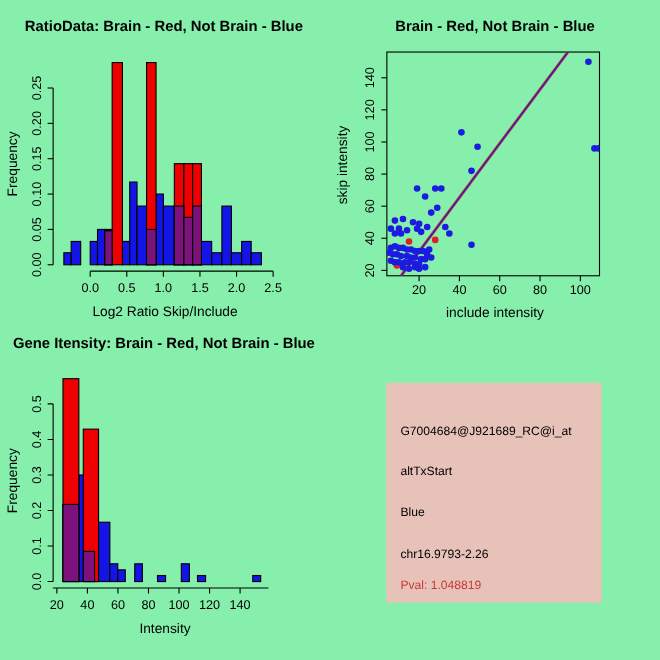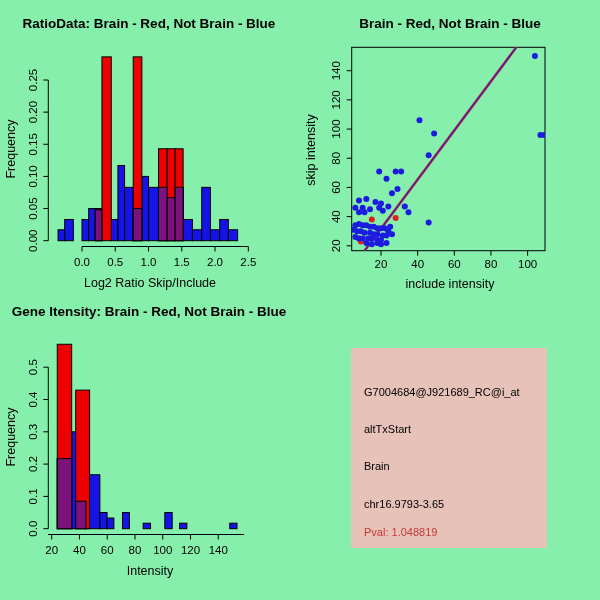--- a/index.html
+++ b/index.html
@@ -230,17 +230,17 @@
         <rect x="57.252" y="56.266999999999996" width="14.435200000000002" height="184.433" fill="#EE0000" stroke="#000" stroke-width="1"></rect>
         <rect x="75.7124" y="102.13299999999998" width="13.879999999999995" height="138.567" fill="#EE0000" stroke="#000" stroke-width="1"></rect>
         <rect x="57.252" y="170.60899999999998" width="14.435200000000002" height="70.09100000000001" fill="#7D127D" stroke="#000" stroke-width="1"></rect>
         <rect x="75.7124" y="213.24499999999998" width="10.271199999999993" height="27.455000000000013" fill="#7D127D" stroke="#000" stroke-width="1"></rect>
       </svg>
   </div>
   <div class="panel" id="p4">
     <div class="info-bg" style="background: rgb(231, 194, 184);"></div>
     <div class="info-line" style="top:86px">G7004684@J921689_RC@i_at</div>
     <div class="info-line" style="top:123px">altTxStart</div>
-    <div class="info-line" style="top:160px">Brain</div>
-    <div class="info-line" style="top:198px">chr16.9793-3.65</div>
+    <div class="info-line" style="top:160px">Blue</div>
+    <div class="info-line" style="top:198px">chr16.9793-2.26</div>
     <div class="info-line" style="top: 226px; color: rgb(198, 57, 57);">Pval: 1.048819</div>
   </div>
 </div>
 
 </body></html>

